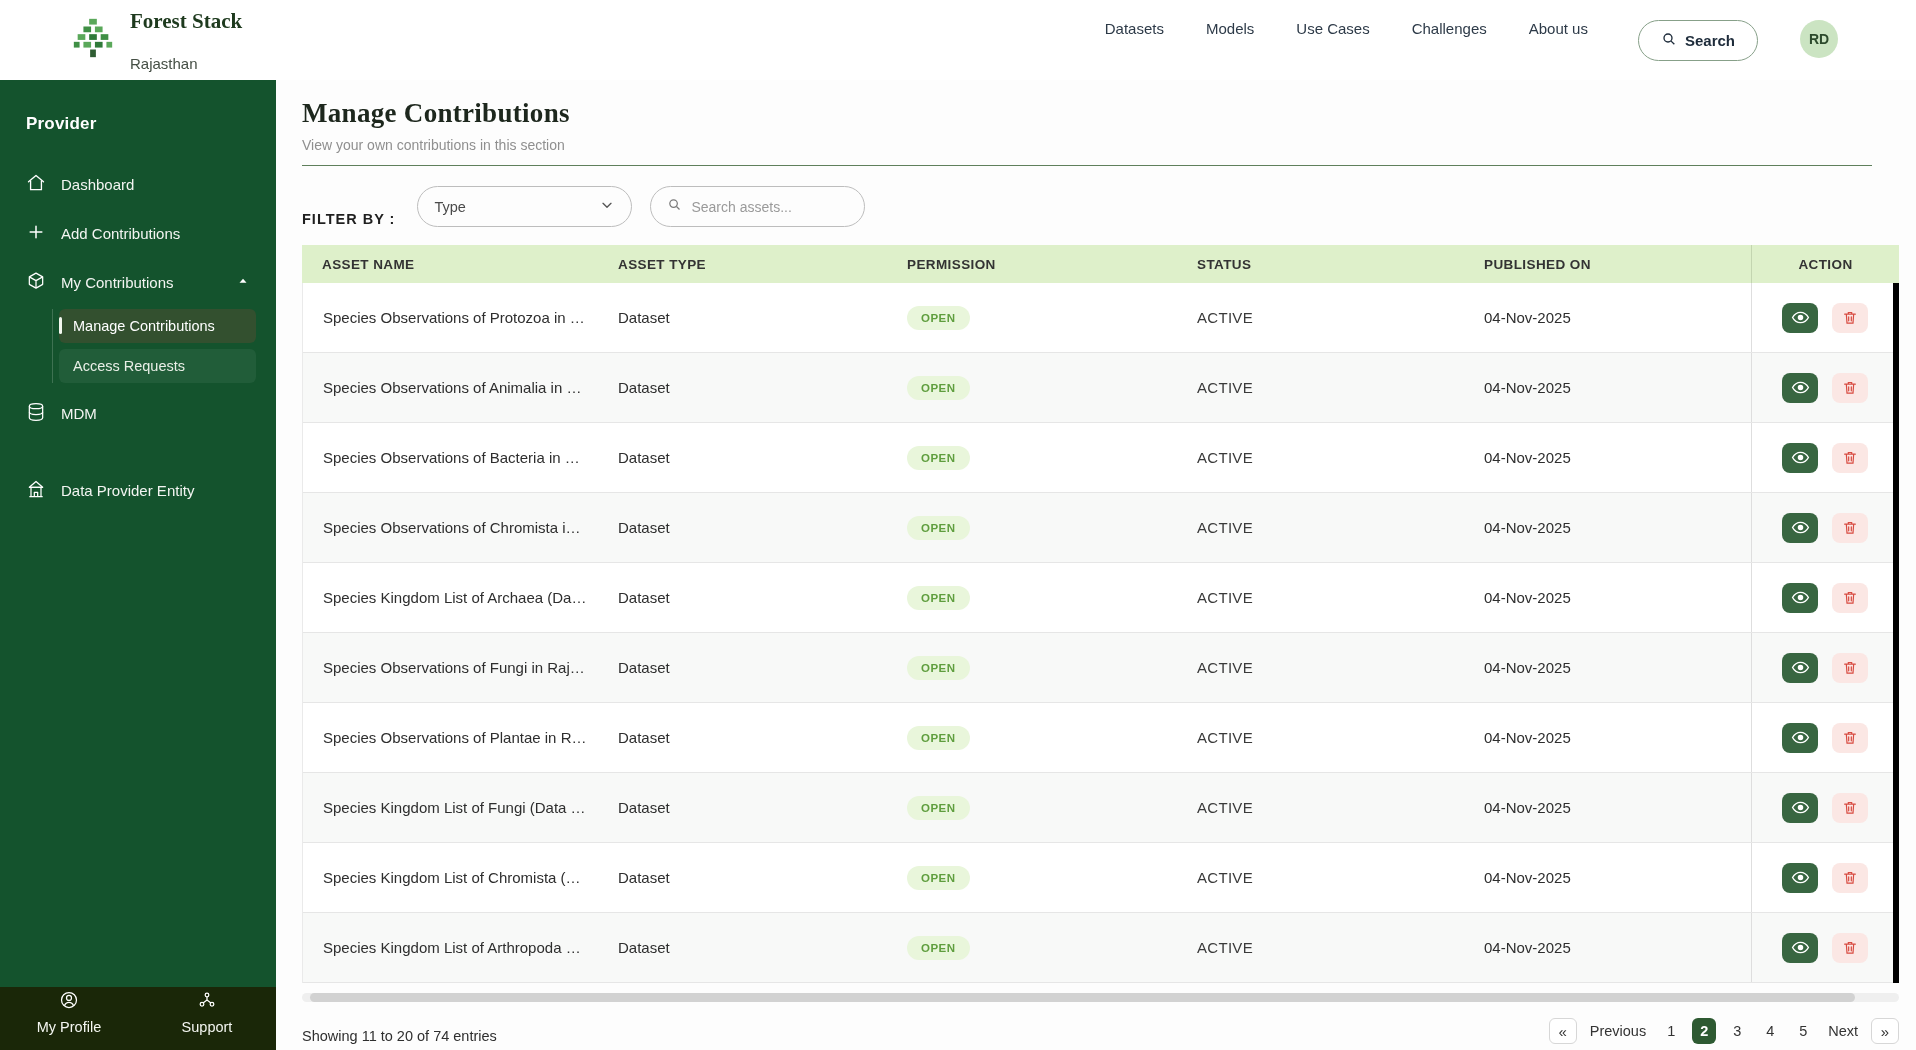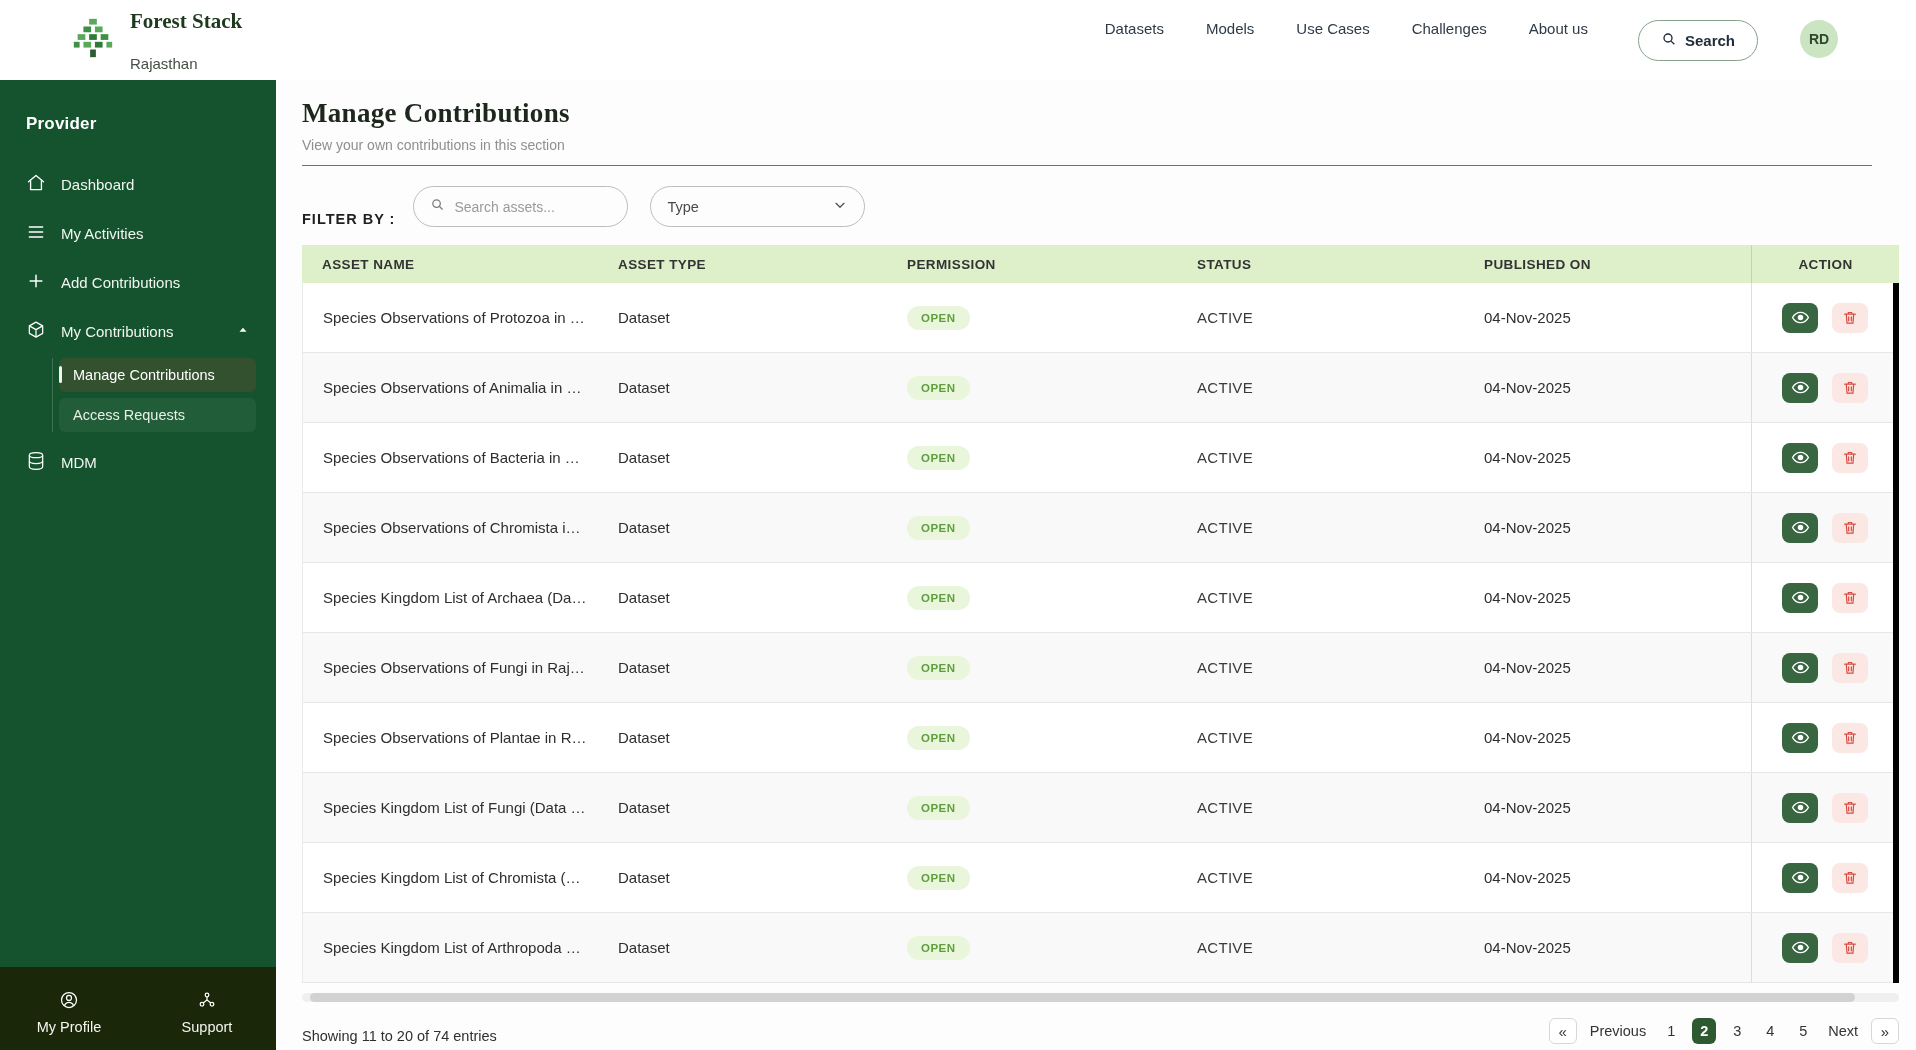--- a/index.html
+++ b/index.html
@@ -34,21 +34,21 @@
   .subnav { margin:2px 20px 6px 52px; border-left:1px solid rgba(255,255,255,.18); padding-left:6px;
             display:flex; flex-direction:column; gap:6px; }
   .sub-item { position:relative; padding:9px 14px; border-radius:6px; font-size:14.5px; cursor:pointer; color:#e9efe7; }
   .sub-item.active { background:#33502f; color:#fff; }
   .sub-item.active::before { content:""; position:absolute; left:0; top:8px; width:3px; height:17px;
                              background:#f2f7ee; border-radius:2px; }
   .sub-item.dim { background:rgba(255,255,255,.06); }
   .gap-item { margin-top:28px; }
   .sidebar-footer { margin-top:auto; background:#1a2708; display:flex; }
   .sf-item { flex:1; display:flex; flex-direction:column; align-items:center; gap:6px;
-             padding:23px 0 15px; font-size:14.5px; color:#f4f6f1; cursor:pointer; }
+             padding:3px 0 15px; font-size:14.5px; color:#f4f6f1; cursor:pointer; }
 
   
   .main { flex:1; background:#fdfdfd; padding:18px 17px 0 26px; }
   .page-title { font-family:"Liberation Serif", serif; font-size:27px; font-weight:700; color:#1d271d; letter-spacing:.3px; }
   .page-sub { margin-top:8px; font-size:14px; color:#8f8f8f; }
   .divider { margin-top:12px; border-top:1px solid #5f7f5c; width:1570px; }
 
   .filter-row { display:flex; align-items:flex-end; gap:18px; margin-top:20px; }
   .filter-label { font-size:14.5px; font-weight:700; letter-spacing:1px; color:#1f1f1f; }
   .pill { width:215px; height:41px; border:1px solid #bdbdbd; border-radius:999px; background:#fdfdfd;
@@ -149,28 +149,20 @@
       <div class="nav-item">
         <span>
           <svg width="20" height="20" viewBox="0 0 24 24" fill="none" stroke="#fff" stroke-width="1.6" stroke-linecap="round" stroke-linejoin="round">
             <path d="M3 10.5L12 3l9 7.5"></path>
               <path d="M5.5 9.5V20h13V9.5"></path>
           </svg>
         </span>
         <span>Dashboard</span>
       </div>
 
-      <div class="nav-item">
-        <span>
-          <svg width="20" height="20" viewBox="0 0 24 24" fill="none" stroke="#fff" stroke-width="1.6" stroke-linecap="round">
-            <path d="M4 6h16M4 12h16M4 18h16"></path>
-          </svg>
-        </span>
-        <span>My Activities</span>
-      </div>
 
       <div class="nav-item">
         <span>
           <svg width="20" height="20" viewBox="0 0 24 24" fill="none" stroke="#fff" stroke-width="1.8" stroke-linecap="round">
             <path d="M12 5v14M5 12h14"></path>
           </svg>
         </span>
         <span>Add Contributions</span>
       </div>
 
@@ -198,20 +190,29 @@
         <span>
           <svg width="20" height="20" viewBox="0 0 24 24" fill="none" stroke="#fff" stroke-width="1.5">
             <ellipse cx="12" cy="5" rx="8" ry="3"></ellipse>
               <path d="M4 5v14c0 1.7 3.6 3 8 3s8-1.3 8-3V5"></path>
               <path d="M4 12c0 1.7 3.6 3 8 3s8-1.3 8-3"></path>
           </svg>
         </span>
         <span>MDM</span>
       </div>
 
+      <div class="nav-item gap-item">
+        <span>
+          <svg width="20" height="20" viewBox="0 0 24 24" fill="none" stroke="#fff" stroke-width="1.5" stroke-linejoin="round">
+            <path d="M4 21h16M6 21V10h12v11M10 21v-5h4v5"></path>
+              <path d="M12 3l8 7H4z"></path>
+          </svg>
+        </span>
+        <span>Data Provider Entity</span>
+      </div>
     </nav>
 
     <div class="sidebar-footer">
       <div class="sf-item">
         <span>
           <svg width="20" height="20" viewBox="0 0 24 24" fill="none" stroke="#fff" stroke-width="1.5">
             <circle cx="12" cy="12" r="9"></circle>
               <circle cx="12" cy="9.5" r="3"></circle>
               <path d="M6.5 18.8c1-2.6 3-4 5.5-4s4.5 1.4 5.5 4"></path>
           </svg>
@@ -232,36 +233,36 @@
     </div>
   </aside>
 
   <main class="main">
     <h1 class="page-title">Manage Contributions</h1>
     <div class="page-sub">View your own contributions in this section</div>
     <div class="divider"></div>
 
     <div class="filter-row">
       <span class="filter-label">FILTER BY :</span>
+      <div class="pill select">
+        <span class="sel-label">Type</span>
+        <span>
+          <svg width="16" height="16" viewBox="0 0 24 24" fill="none" stroke="#555" stroke-width="2" stroke-linecap="round" stroke-linejoin="round">
+            <path d="M6 9.5l6 6 6-6"></path>
+          </svg>
+        </span>
+      </div>
       <div class="pill">
         <span>
           <svg width="15" height="15" viewBox="0 0 24 24" fill="none" stroke="#7a7a7a" stroke-width="2">
             <circle cx="10.5" cy="10.5" r="6"></circle>
               <path d="M15.2 15.2l4.8 4.8"></path>
           </svg>
         </span>
         <input type="text" placeholder="Search assets..." style="">
-      </div>
-      <div class="pill select">
-        <span class="sel-label">Type</span>
-        <span>
-          <svg width="16" height="16" viewBox="0 0 24 24" fill="none" stroke="#555" stroke-width="2" stroke-linecap="round" stroke-linejoin="round">
-            <path d="M6 9.5l6 6 6-6"></path>
-          </svg>
-        </span>
       </div>
     </div>
 
     <div class="table">
       <div class="thead">
         <div class="th">ASSET NAME</div>
         <div class="th">ASSET TYPE</div>
         <div class="th">PERMISSION</div>
         <div class="th">STATUS</div>
         <div class="th">PUBLISHED ON</div>

